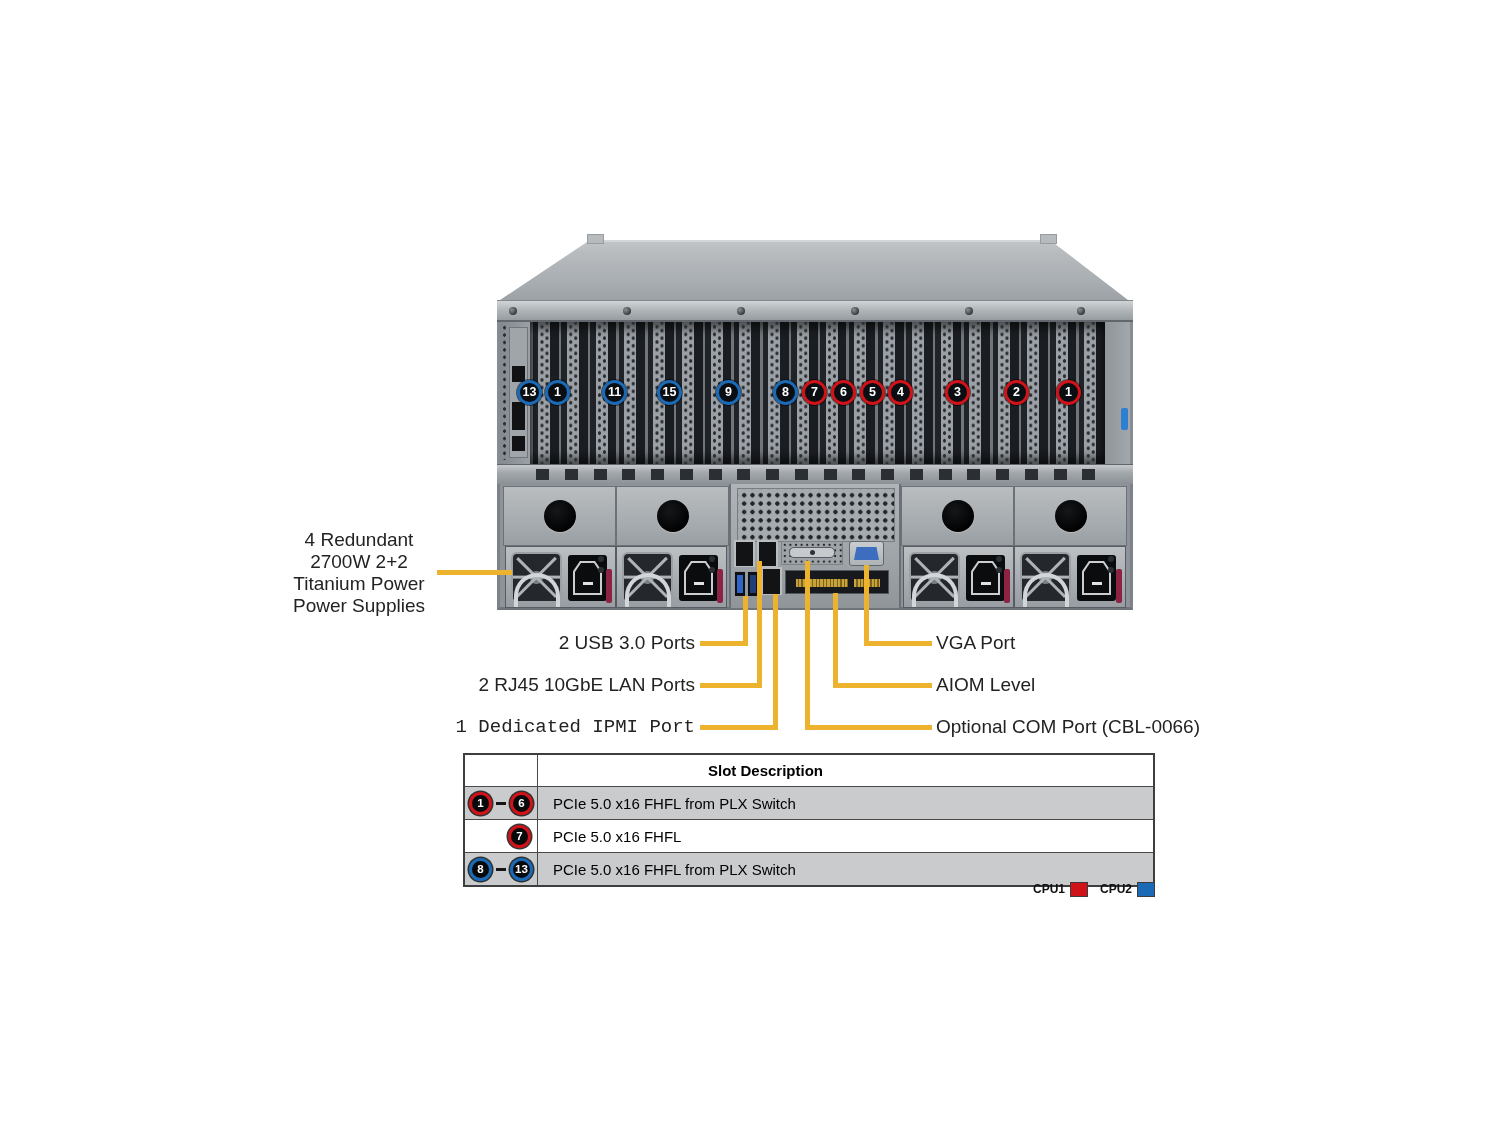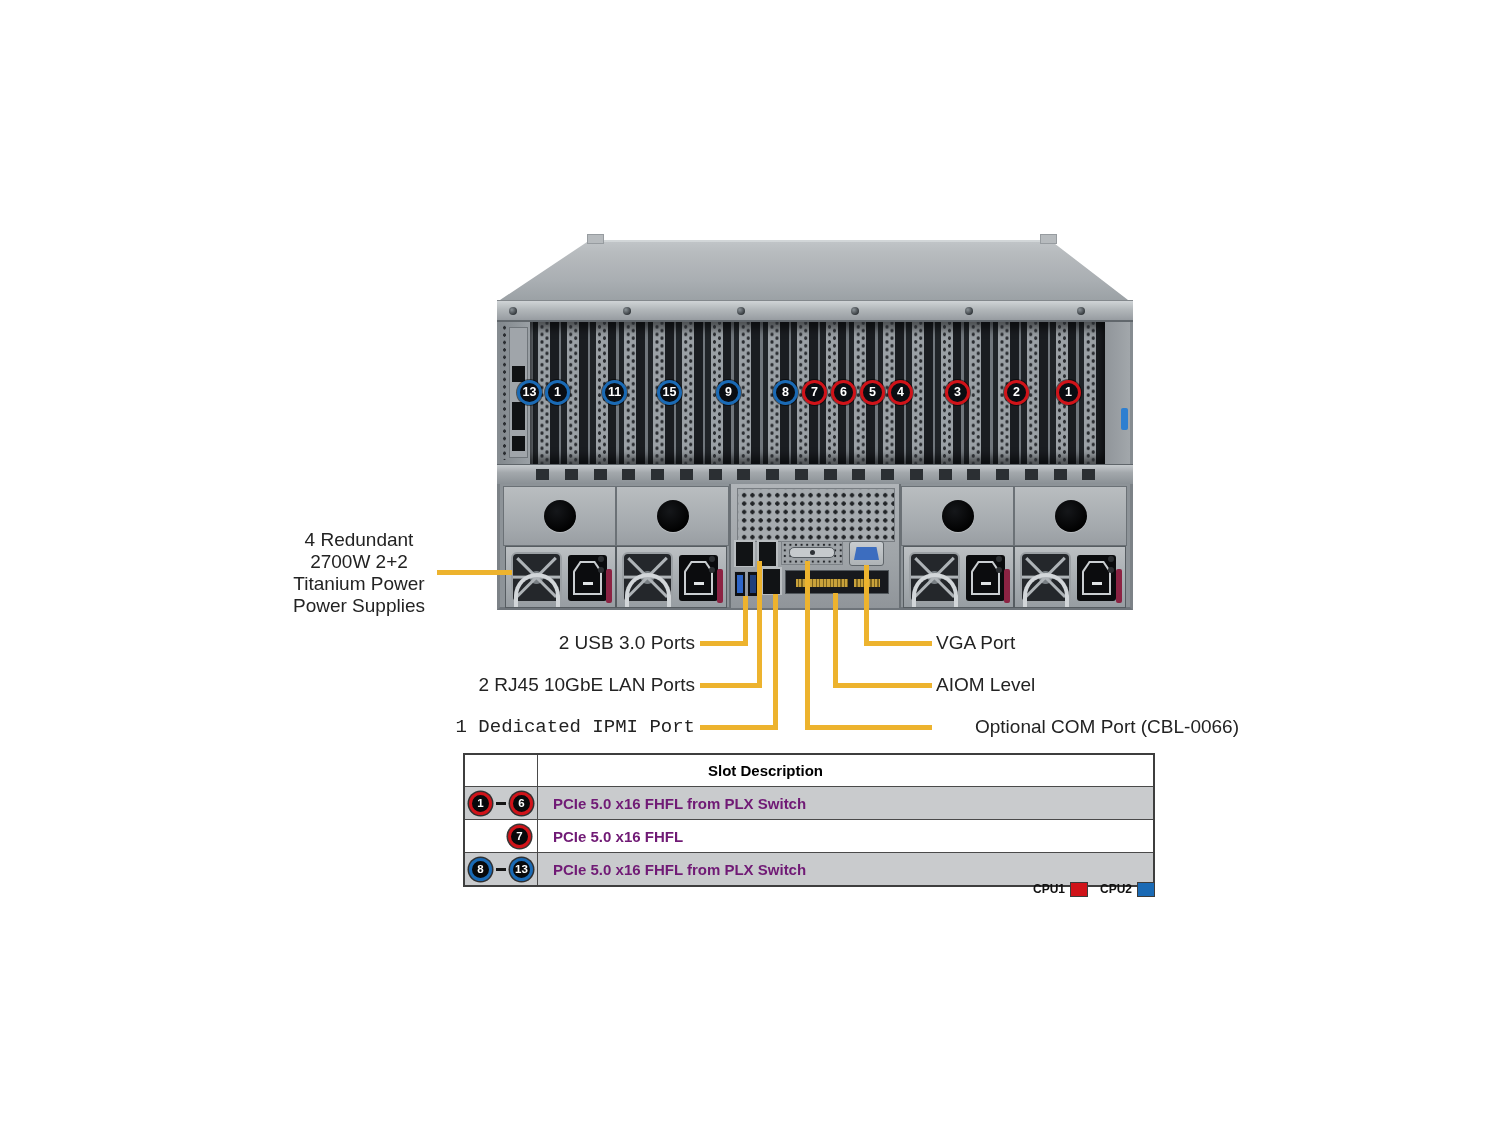--- a/index.html
+++ b/index.html
@@ -126,21 +126,21 @@
   .psu-label { position:absolute; left:286px; top:529px; width:146px; text-align:center;
     font-size:19px; line-height:22px; color:#232323; }
 
   
   .slot-table { position:absolute; left:463px; top:753px; width:692px; background:#fff;
     border:2px solid #3e3e3e; box-sizing:border-box; }
   .t-row { display:flex; height:32px; border-top:1px solid #4a4a4a; align-items:stretch; background:#fff; }
   .t-header { height:31px; border-top:none; }
   .t-col1 { width:73px; border-right:1px solid #4a4a4a; display:flex; align-items:center;
     justify-content:center; box-sizing:border-box; flex-shrink:0; }
-  .t-col2 { flex:1; display:flex; align-items:center; font-size:15px; color:#701a75; padding-left:15px;font-weight:bold; }
+  .t-col2 { flex:1; display:flex; align-items:center; font-size:15px; color:#000000; padding-left:15px; }
   .t-header .t-col2 { padding-left:170px; font-weight:bold; color:#000; }
   .t-row.shaded { background:#c9cbcd; }
   .badge { width:23px; height:23px; border-radius:50%; background:#08090b; border:3px solid #888;
     color:#fff; font-size:11.5px; font-weight:bold; display:flex; align-items:center; justify-content:center;
     box-sizing:border-box; box-shadow:0 0 0 1.5px rgba(20,20,20,.85); flex-shrink:0; }
   .badge-dash { width:10px; height:3px; background:#151515; margin:0 4px; flex-shrink:0; }
   .badge-spacer { width:37px; flex-shrink:0; }
 
   
   .legend { position:absolute; left:463px; top:880px; width:692px; height:18px;
@@ -310,21 +310,21 @@
     <div>4 Redundant</div>
     <div>2700W 2+2</div>
     <div>Titanium Power</div>
     <div>Power Supplies</div>
   </div>
   <div class="lbl lbl-r" style="top:632px;">2 USB 3.0 Ports</div>
   <div class="lbl lbl-r" style="top:674px;">2 RJ45 10GbE LAN Ports</div>
   <div class="lbl lbl-r" style="top:716px;font-family:Liberation Mono, monospace;">1 Dedicated IPMI Port</div>
   <div class="lbl" style="left:936px;top:632px;">VGA Port</div>
   <div class="lbl" style="left:936px;top:674px;">AIOM Level</div>
-  <div class="lbl" style="left:936px;top:716px;margin-left:39px;">Optional COM Port (CBL-0066)</div>
+  <div class="lbl" style="left:936px;top:716px;">Optional COM Port (CBL-0066)</div>
 
   <div class="slot-table">
     <div class="t-row t-header">
       <div class="t-col1"></div>
       <div class="t-col2">Slot Description</div>
     </div>
     <div>
         <div class="t-row shaded">
           <div class="t-col1">
             <div class="badge" style="border-color: rgb(208, 19, 25);">1</div>

